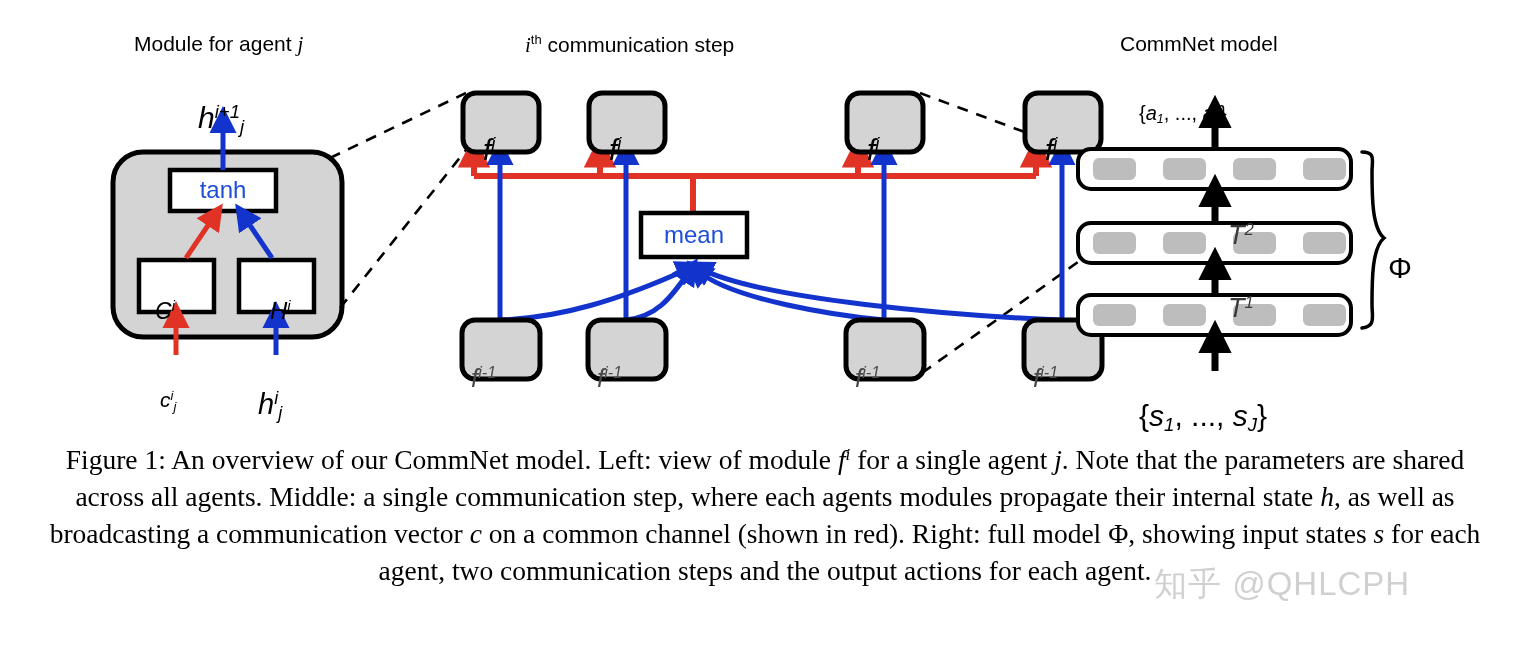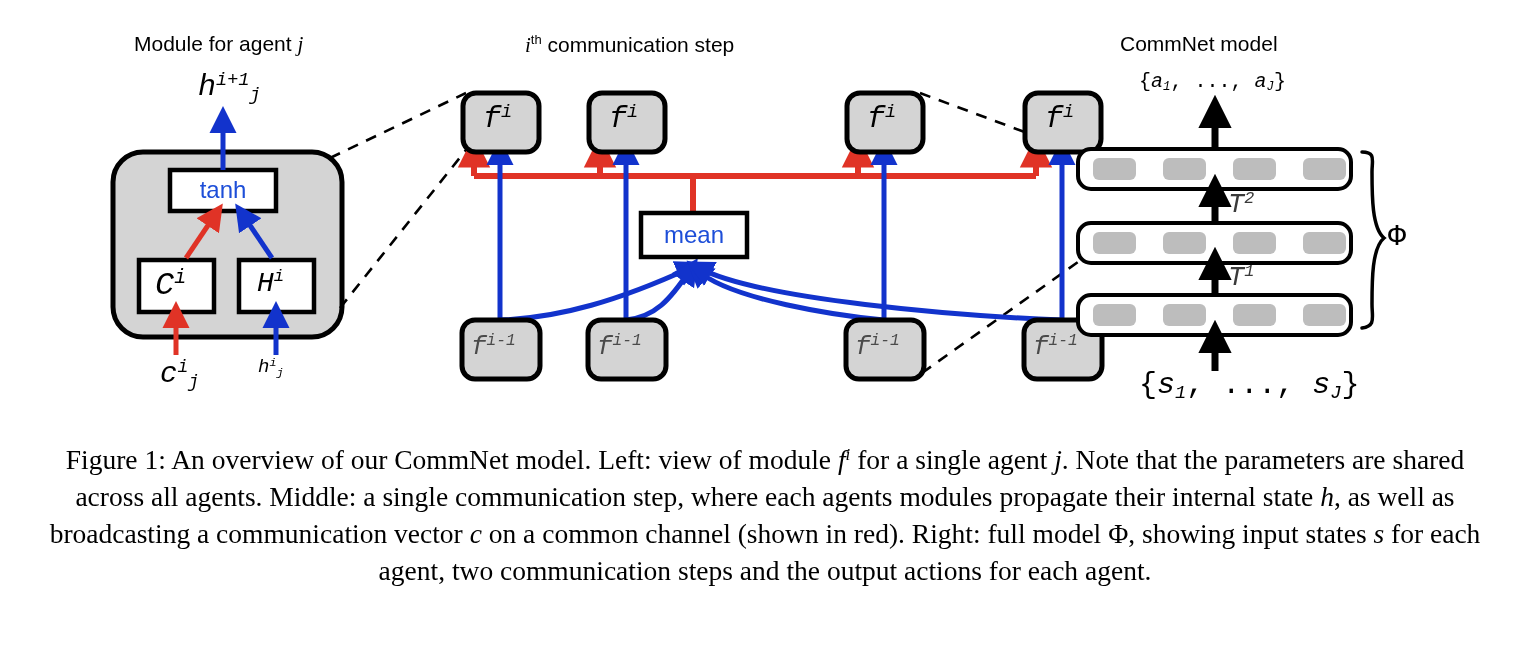--- a/index.html
+++ b/index.html
@@ -10,22 +10,22 @@
 
   .panel-title{
     position:absolute;font-family:"Liberation Sans",sans-serif;
     font-size:21px;color:#000;white-space:nowrap;
   }
   .panel-title .it{font-family:"Liberation Serif",serif;font-style:italic;}
   .panel-title sup{font-size:13px;vertical-align:super;font-family:"Liberation Sans",sans-serif;text-align:right;}
 
   .mlabel{
     position:absolute;white-space:nowrap;
-    font-family:Liberation Mono, monospace;font-style:italic;
-    color:#000;line-height:1;
+    font-family:Liberation Sans, sans-serif;font-style:italic;
+    color:#000;line-height:1;margin-top:31px;
   }
   .mlabel sup{font-style:italic;font-size:.62em;vertical-align:.55em;}
   .mlabel sub{font-style:italic;font-size:.62em;vertical-align:-.28em;}
   .mlabel .up{font-style:normal;}
 
   .boxlabel{
     position:absolute;font-family:"Liberation Sans",sans-serif;
     font-size:24px;color:#1d4ed8;white-space:nowrap;text-align:center;
   }
 
@@ -180,31 +180,31 @@
   </div>
 
   <div class="mlabel" style="left:198px;top:72px;font-size:30px;">
     <span>h</span><sup>i+1</sup><sub>j</sub>
   </div>
 
   <div class="boxlabel" style="left:170px;top:176px;width:106px;">
     <span>tanh</span>
   </div>
 
-  <div class="mlabel" style="left:155px;top:268px;font-size:32px;">
+  <div class="mlabel" style="left:155px;top:268px;font-size:23px;">
     <span>C</span><sup>i</sup>
   </div>
-  <div class="mlabel" style="left:257px;top:268px;font-size:28px;">
+  <div class="mlabel" style="left:270px;top:268px;font-size:24px;">
     <span>H</span><sup>i</sup>
   </div>
 
-  <div class="mlabel" style="left:160px;top:358px;font-size:29px;">
+  <div class="mlabel" style="left:160px;top:358px;font-size:21px;">
     <span>c</span><sup>i</sup><sub>j</sub>
   </div>
-  <div class="mlabel" style="left:258px;top:358px;font-size:19px;">
+  <div class="mlabel" style="left:258px;top:358px;font-size:29px;">
     <span>h</span><sup>i</sup><sub>j</sub>
   </div>
 
   <div class="mlabel" style="left:483px;top:104px;font-size:30px;">
     <span>f</span><sup>i</sup>
   </div>
   <div class="mlabel" style="left:609px;top:104px;font-size:30px;">
     <span>f</span><sup>i</sup>
   </div>
   <div class="mlabel" style="left:867px;top:104px;font-size:30px;">
@@ -245,14 +245,15 @@
   <div class="mlabel" style="left:1388px;top:222px;font-size:30px;font-style:normal;">
     <span>Φ</span>
   </div>
 
   <div class="mlabel" style="left:1139px;top:370px;font-size:30px;">
     <span class="up">{</span><span>s</span><sub>1</sub><span class="up">, ..., </span><span>s</span><sub>J</sub><span class="up">}</span>
   </div>
 
   <div class="caption"><span>Figure 1:</span><span> An overview of our CommNet model. Left: view of module </span><i>f</i><sup>i</sup><span> for a single agent </span><i>j</i><span>. Note that the parameters are shared across all agents. Middle: a single communication step, where each agents modules propagate their internal state </span><i>h</i><span>, as well as broadcasting a communication vector </span><i>c</i><span> on a common channel (shown in red). Right: full model </span><span>Φ</span><span>, showing input states </span><i>s</i><span> for each agent, two communication steps and the output actions for each agent.</span></div>
 
+  <div class="watermark">知乎 @QHLCPH</div>
 
 </div>
 
 </body></html>

